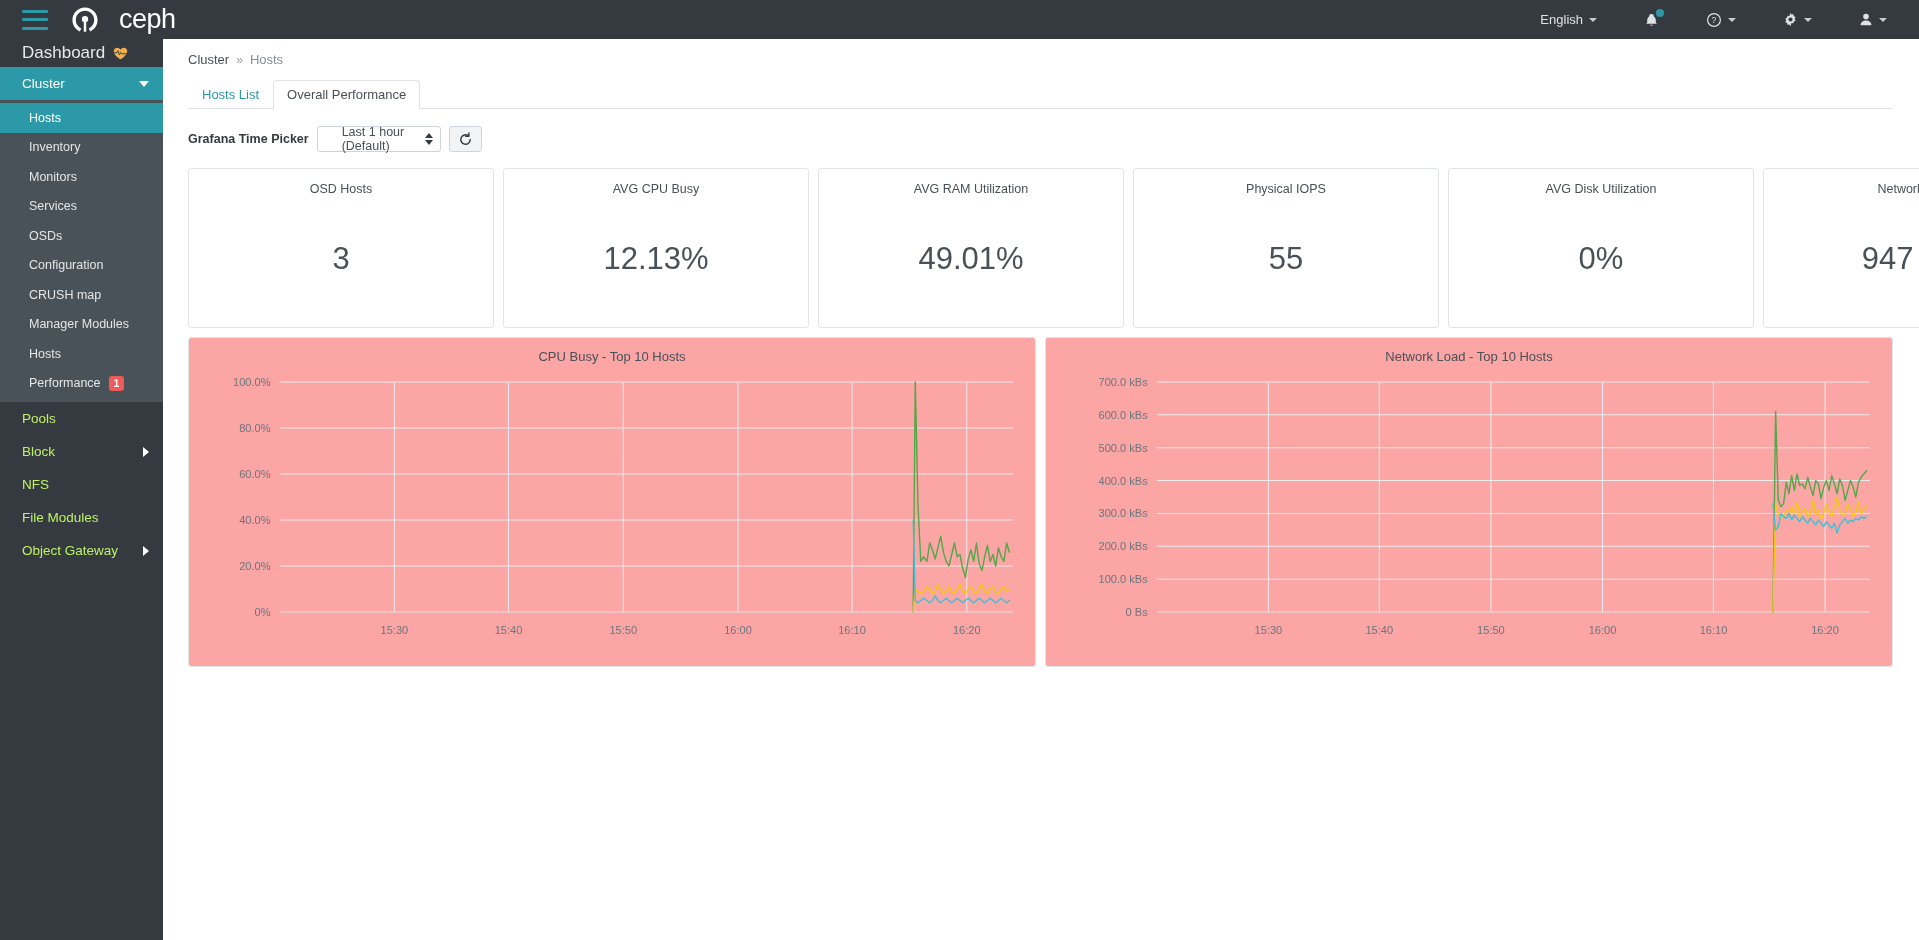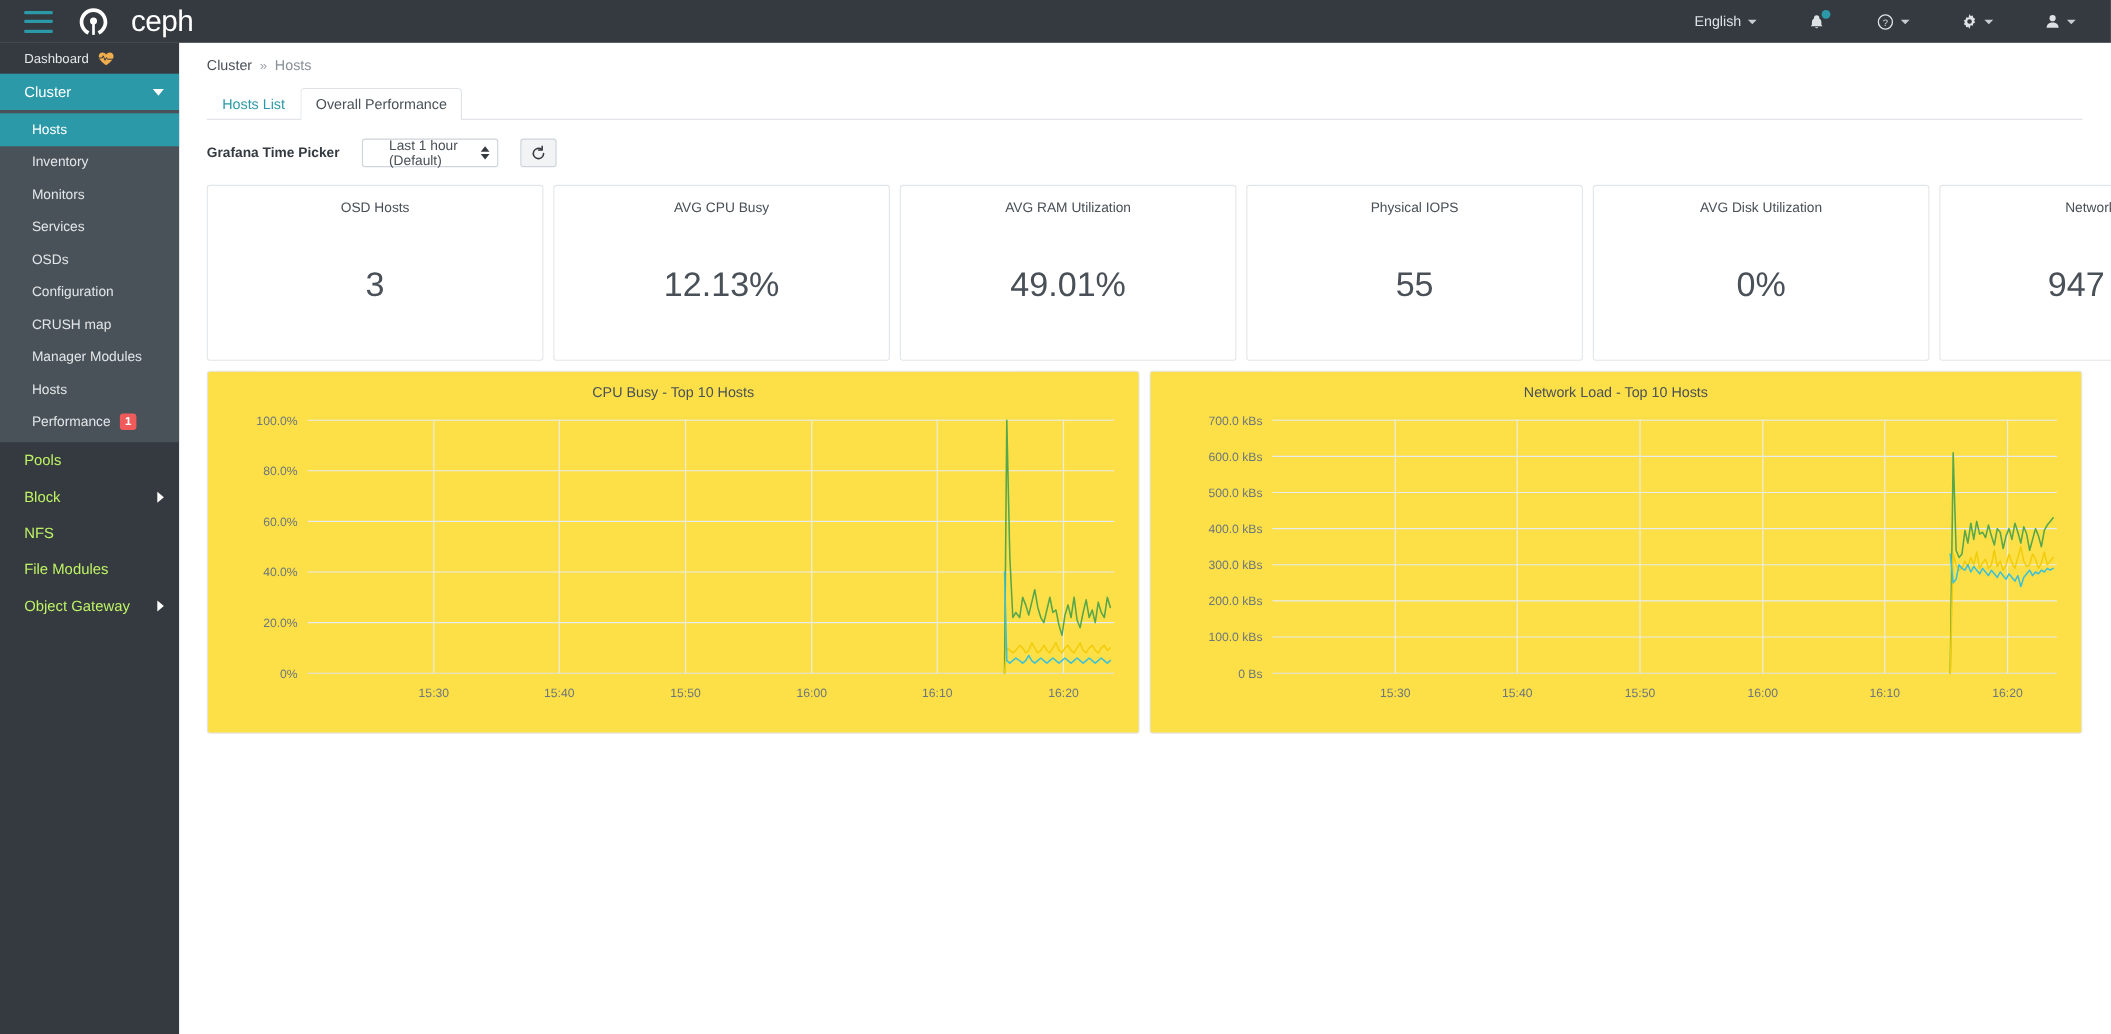--- a/index.html
+++ b/index.html
@@ -47,21 +47,21 @@
 
   
   #sidebar {
     position: absolute; top: 39px; left: 0;
     width: 163px; height: 901px;
     background: #343a40;
   }
   .nav-top {
     height: 28px; display: flex; align-items: center;
     padding-left: 22px; gap: 8px;
-    color: #e6e9eb; font-size: 12px; cursor: pointer;
+    color: #e6e9eb; font-size: 17px; cursor: pointer;
   }
   .nav-row {
     display: flex; align-items: center;
     padding-left: 22px; padding-right: 14px;
     height: 32px; font-size: 13.5px; color: #bef264; cursor: pointer;
   }
   .nav-row.level1 { height: 33px; }
   .nav-row.active { background: #2b99a8; color: #ffffff; }
   .nav-row .chev-d {
     margin-left: auto; width: 0; height: 0;
@@ -110,21 +110,21 @@
     border: 1px solid transparent; border-bottom: none;
     position: relative; top: 1px;
   }
   .tab.active {
     color: #495057; background: #ffffff;
     border-color: #dee2e6 #dee2e6 #ffffff;
     border-radius: 4px 4px 0 0;
   }
 
   #timepicker-row {
-    margin: 17px 0 0 25px; display: flex; align-items: center; gap: 20px;
+    margin: 17px 0 0 25px; display: flex; align-items: center; gap: 8px;
   }
   #tp-label { font-size: 12.5px; font-weight: bold; color: #343a40; }
   #tp-select {
     width: 124px; height: 26px; font-size: 12.5px;
     border: 1px solid #ced4da; border-radius: 3px;
     background: #fff; color: #495057;
     padding: 0 20px 0 24px;
     display: flex; align-items: center; position: relative; cursor: pointer;
   }
   #tp-select .spin {
@@ -164,21 +164,21 @@
   }
 
   
   #charts {
     margin: 9px 0 0 25px; width: 1705px;
     display: flex; gap: 9px;
   }
   .chart-panel {
     flex: 1; height: 330px;
     border: 1px solid #e3e6e9; border-radius: 3px;
-    background: #fde047; position: relative;
+    background: #fca5a5; position: relative;
   }
   .chart-title {
     text-align: center; margin-top: 11px;
     font-size: 13px; color: #495057;
   }
   .chart-svg { display: block; width: 100%; height: 290px; }
   .tick-text { font-size: 11px; fill: #6c757d; font-family: "Liberation Sans", sans-serif; }
 </style>
 </head>
 <body>

